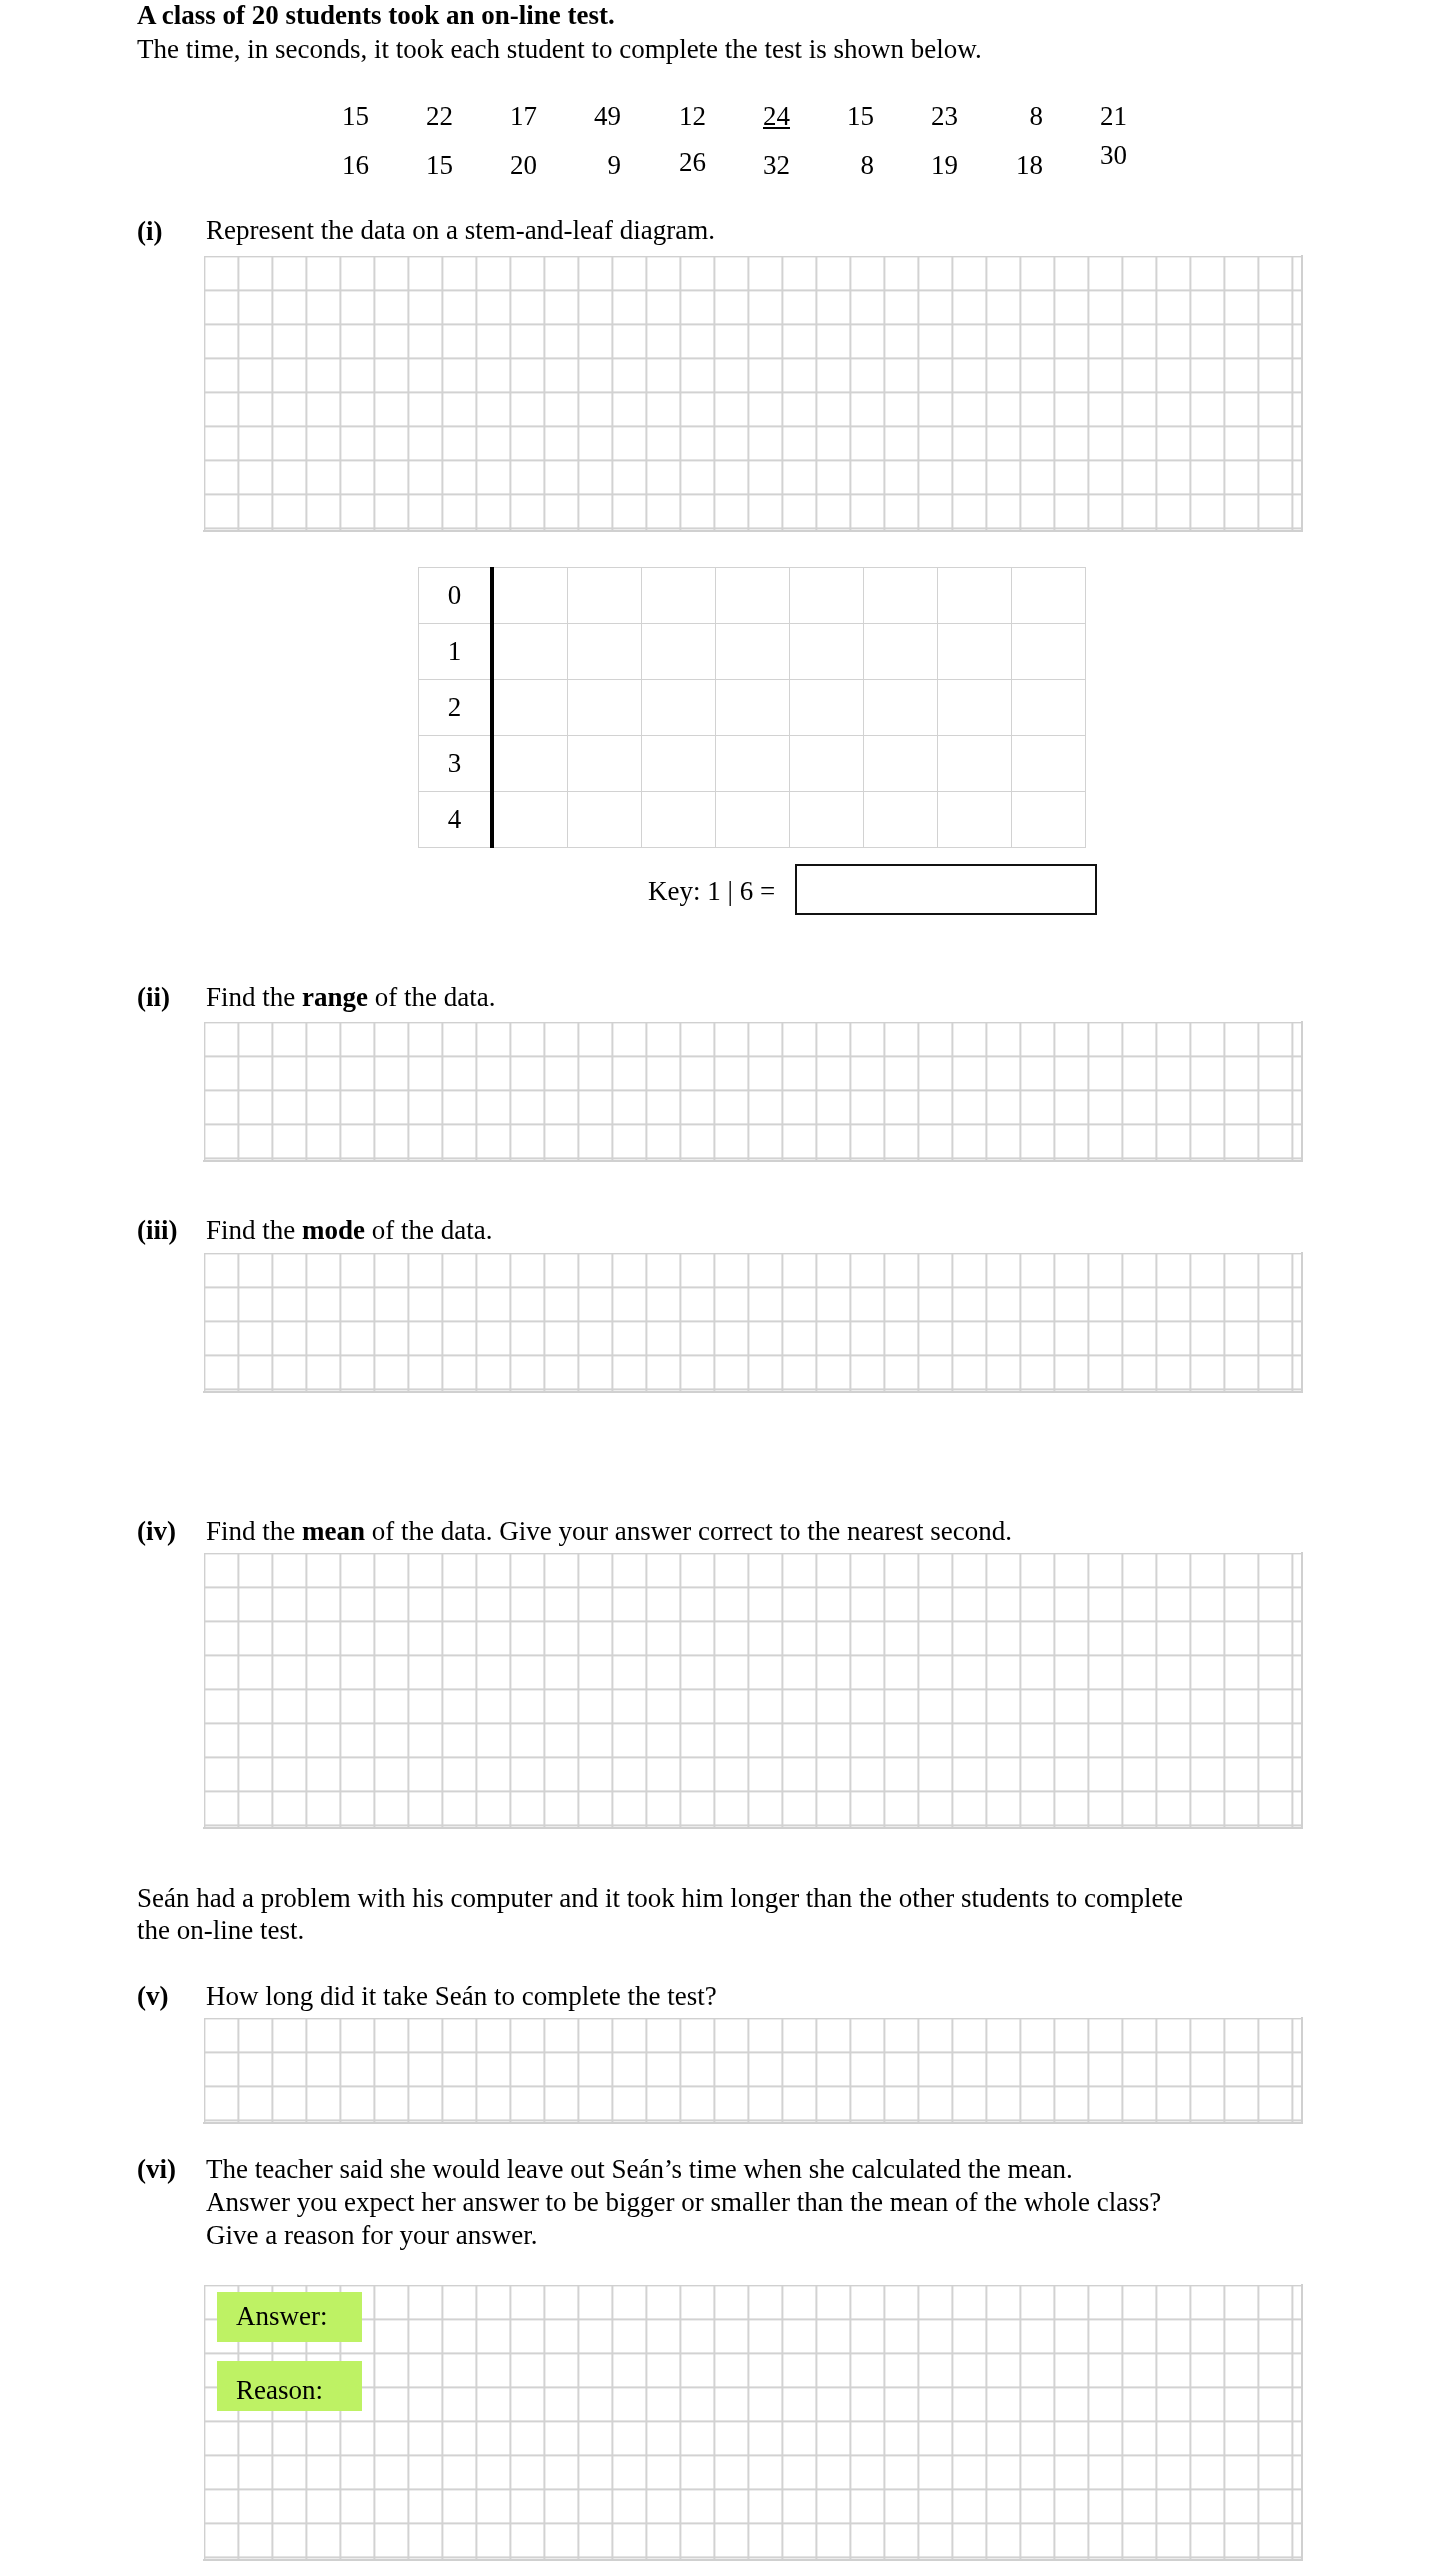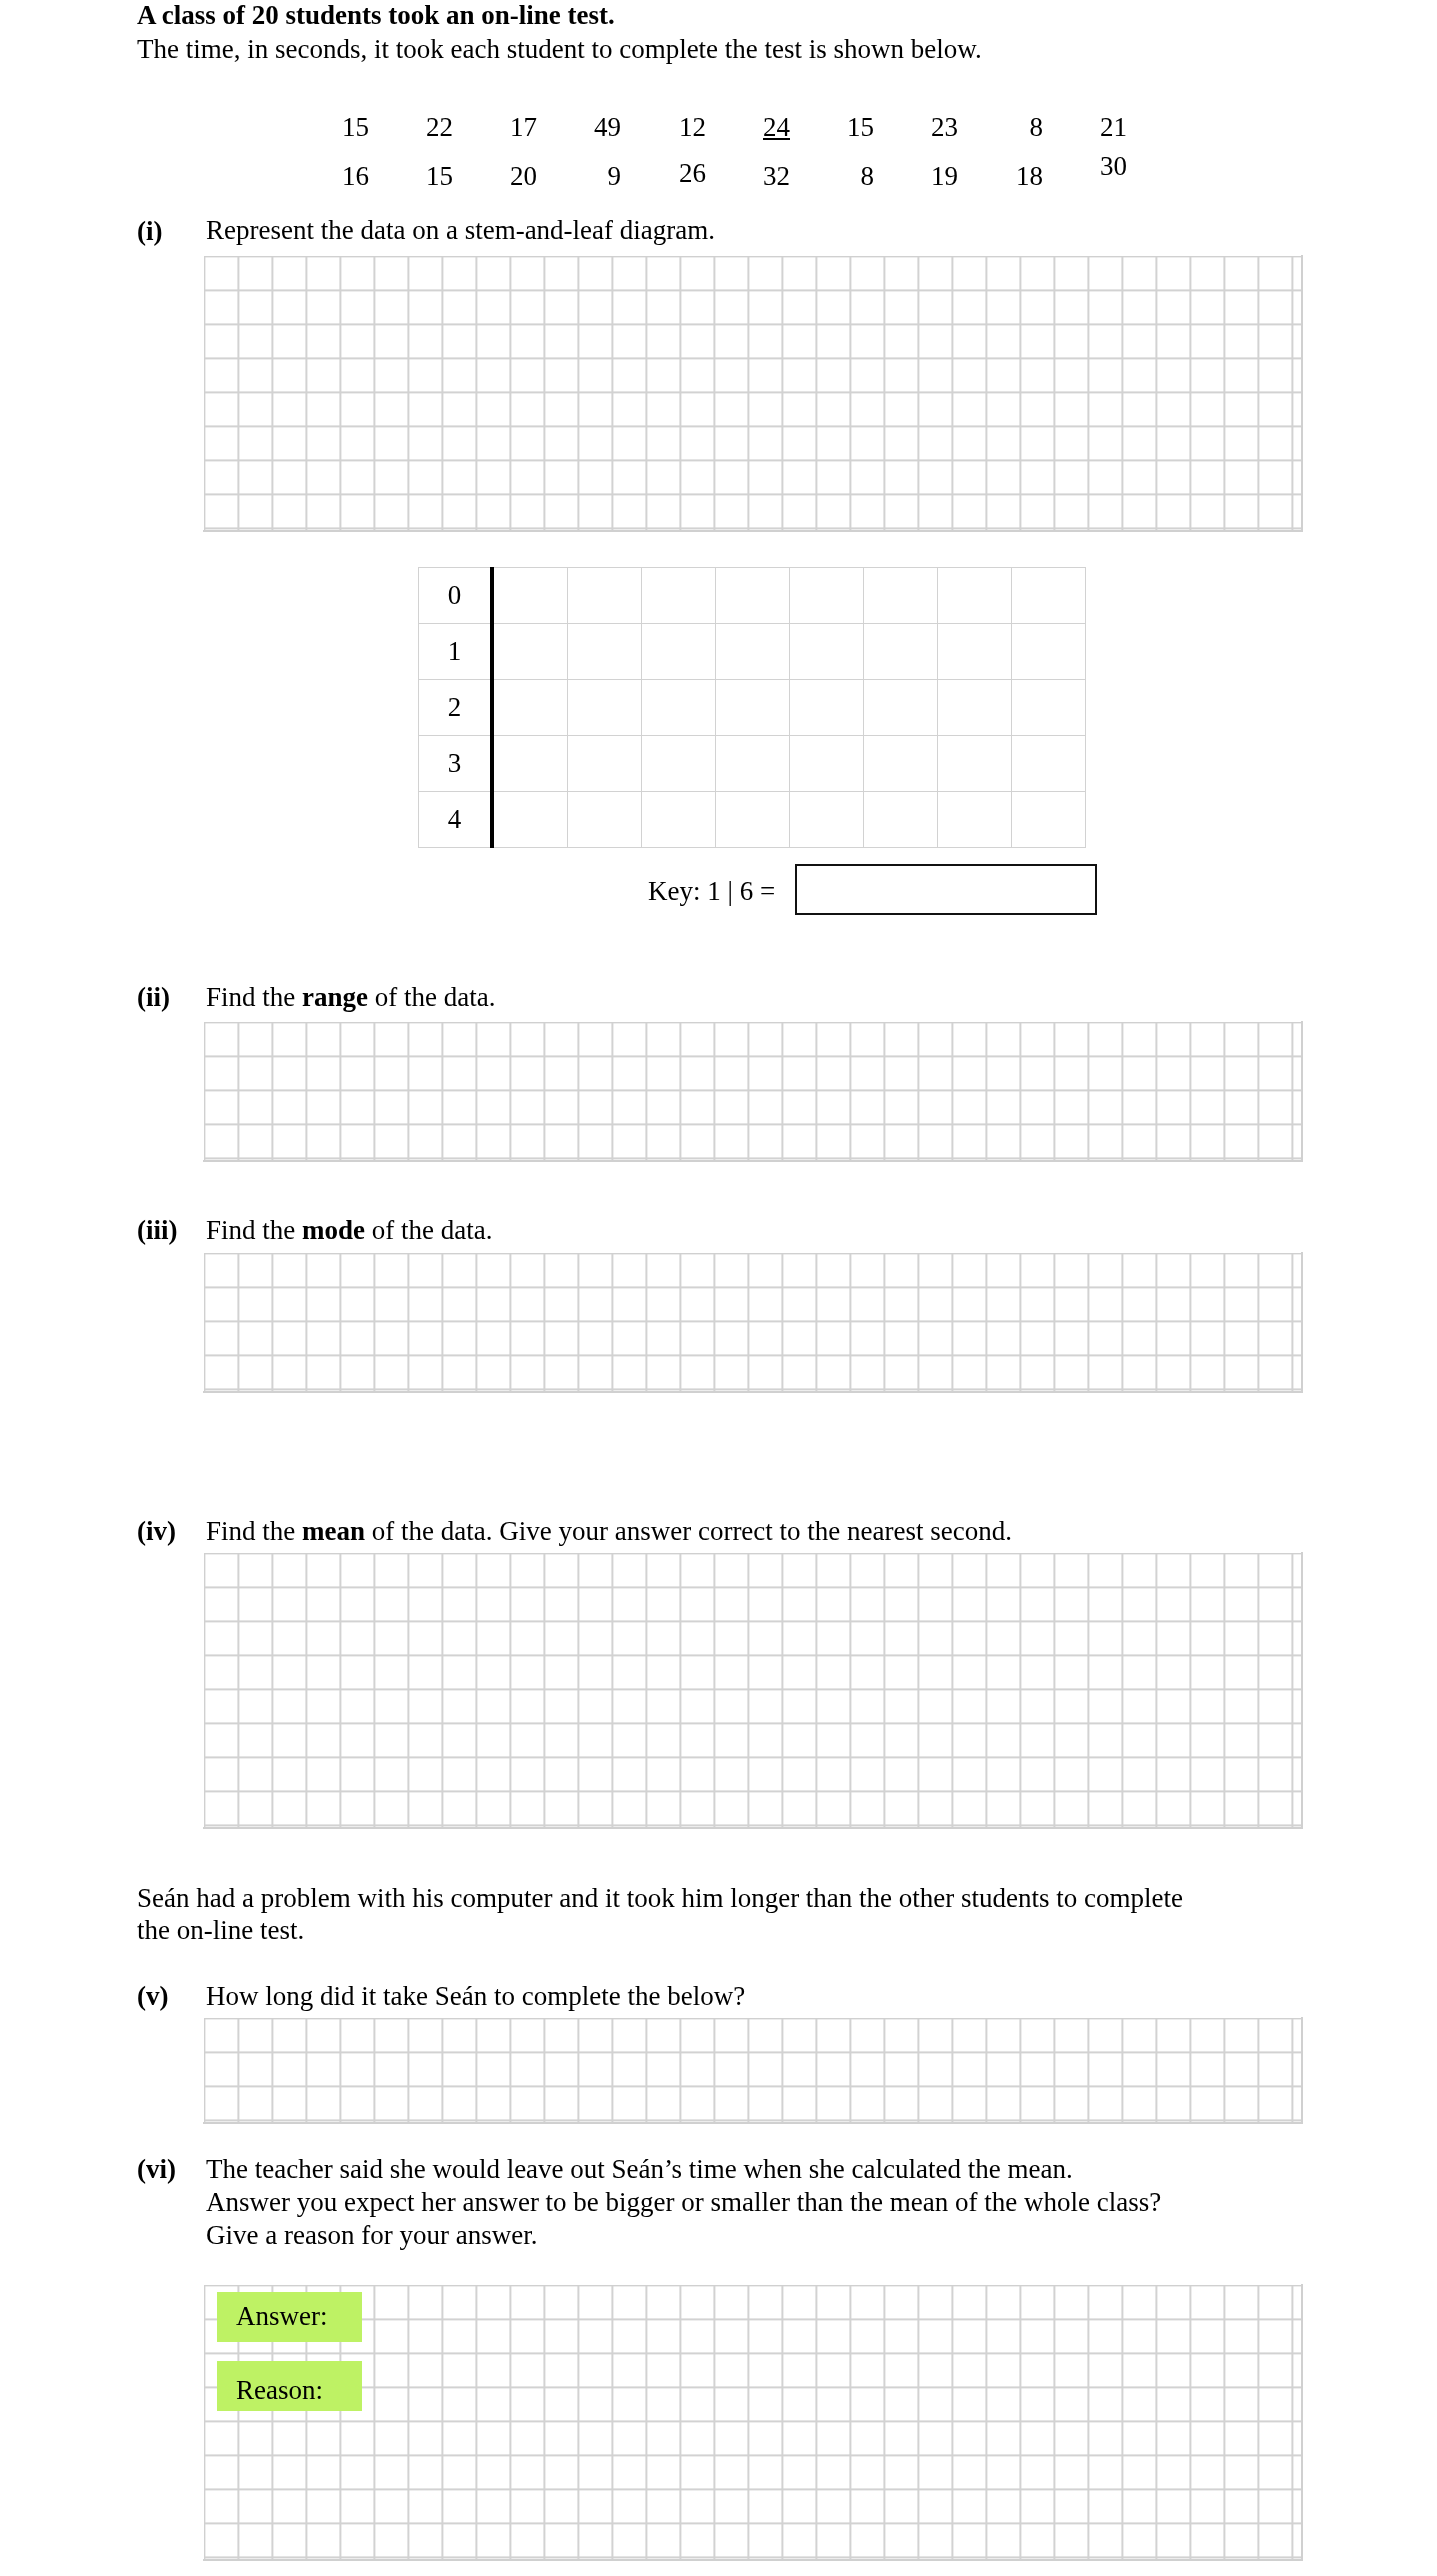--- a/index.html
+++ b/index.html
@@ -13,21 +13,21 @@
     border-top:1.6px solid #d0d0d0; border-left:1.6px solid #d0d0d0;
     box-sizing:border-box;
     background-image:
       linear-gradient(to right, #d2d2d2 1.6px, transparent 1.6px),
       linear-gradient(to bottom, #d2d2d2 1.6px, transparent 1.6px);
     background-size: 34px 34px;
     background-position: -1.6px -1.6px;
   }
   .grid::after { content:""; position:absolute; right:-1.6px; top:-1.6px; bottom:-1.6px; width:1.6px; background:#d0d0d0; }
   .grid::before { content:""; position:absolute; left:-1.6px; right:-1.6px; bottom:-1.6px; height:1.6px; background:#d0d0d0; }
-  .num { position:absolute; width:47px; text-align:right; line-height:27px;margin-top:11px; }
+  .num { position:absolute; width:47px; text-align:right; line-height:27px; }
   .stem-table { position:absolute; left:418px; top:567px; border-collapse:collapse; }
   .stem-table td { border:1.6px solid #d2d2d2; height:55px; padding:0; text-align:center; vertical-align:middle; }
   .stem-table td.stem { width:71px; border-right:4px solid #000; }
   .stem-table td.leaf { width:73px; }
   .keybox { position:absolute; left:795px; top:864px; width:302px; height:51px; border:2.4px solid #111; box-sizing:border-box; }
   .overlay-label { position:absolute; background:#bef264; padding-left:19px; box-sizing:border-box; line-height:32px; }
   b { font-weight:bold; }
 </style>
 </head>
 <body>
@@ -135,21 +135,21 @@
 <div class="grid" style="top:1253px; height:138px;"></div>
 
 <div class="lbl" style="top:1518px;">(iv)</div>
 <div class="q" style="top:1515px;"><span>Find the </span><b>mean</b><span> of the data.  Give your answer correct to the nearest second.</span></div>
 <div class="grid" style="top:1553px; height:274px;"></div>
 
 <div class="txt" style="left:137px; top:1885px;">Seán had a problem with his computer and it took him longer than the other students to complete</div>
 <div class="txt" style="left:137px; top:1917px;">the on-line test.</div>
 
 <div class="lbl" style="top:1983px;">(v)</div>
-<div class="q" style="top:1980px;">How long did it take Seán to complete the below?</div>
+<div class="q" style="top:1980px;">How long did it take Seán to complete the test?</div>
 <div class="grid" style="top:2018px; height:104px;"></div>
 
 <div class="lbl" style="top:2156px;">(vi)</div>
 <div class="q" style="top:2153px;">The teacher said she would leave out Seán’s time when she calculated the mean.</div>
 <div class="q" style="top:2186px;">Answer you expect her answer to be bigger or smaller than the mean of the whole class?</div>
 <div class="q" style="top:2219px;">Give a reason for your answer.</div>
 <div class="grid" style="top:2285px; height:274px;"></div>
 <div class="overlay-label" style="left:217px; top:2292px; width:145px; height:50px; padding-top:8px;">Answer:</div>
 <div class="overlay-label" style="left:217px; top:2361px; width:145px; height:50px; padding-top:13.4px;">Reason:</div>
 

